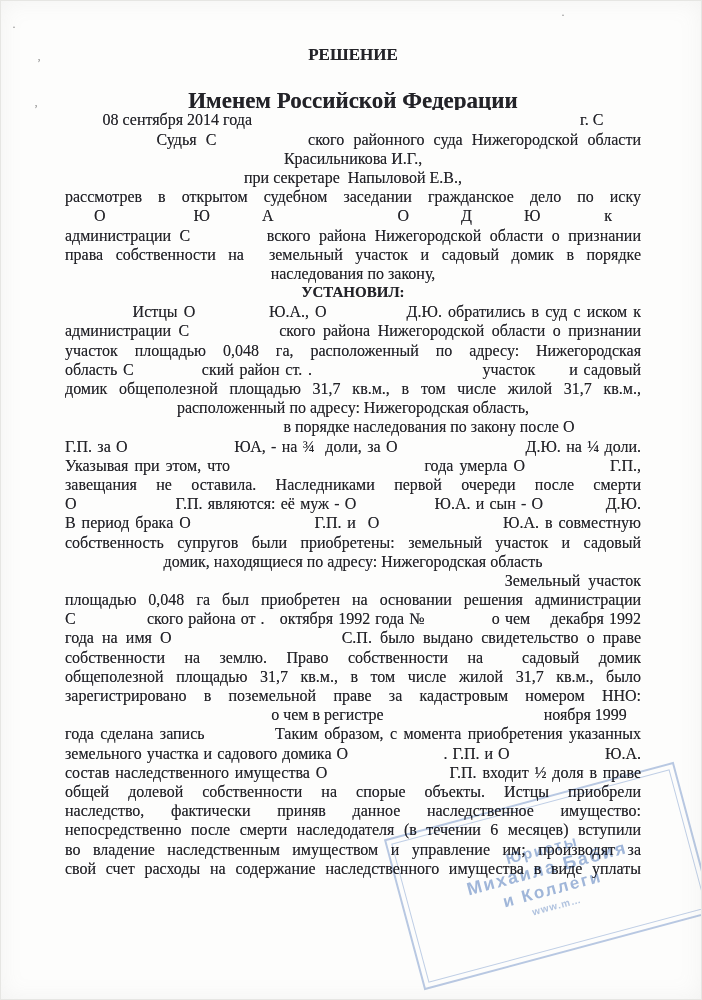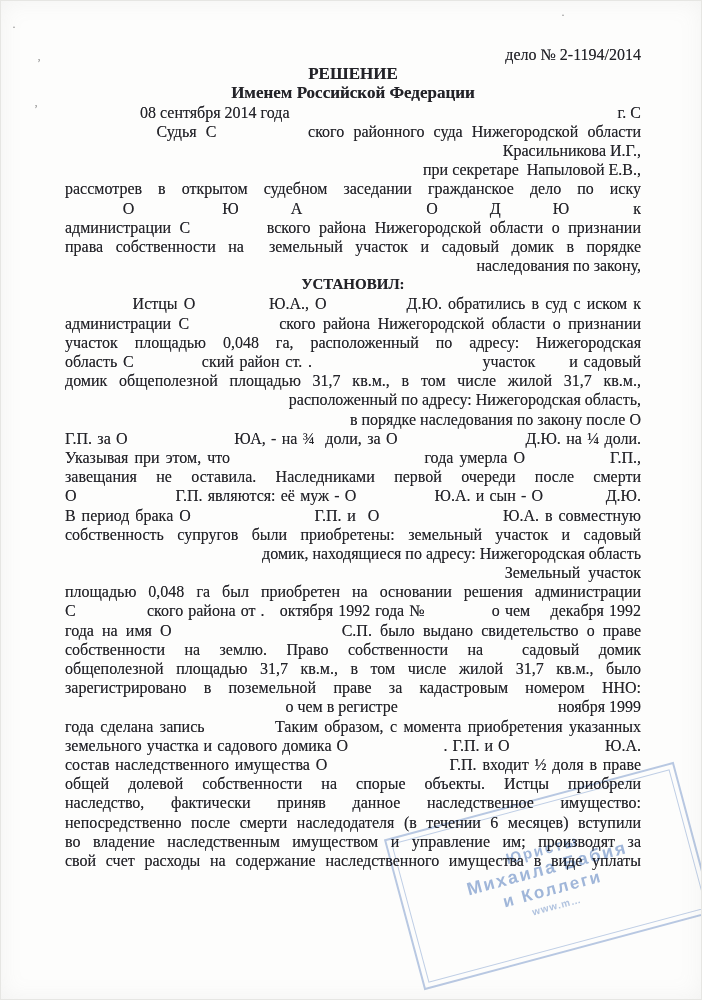--- a/index.html
+++ b/index.html
@@ -18,21 +18,21 @@
     position:absolute;
     left:64px;right:60px;top:44px;
     font-size:16px;
   }
   .ln{
     height:19.2px;
     line-height:19.2px;
     overflow:hidden;
     text-shadow:0 0 0.5px rgba(35,35,45,0.55);
   }
-  .ln.l{text-align:right;}
+  .ln.l{text-align:center;}
   .ln.c{text-align:center;}
   .ln.r{text-align:right;}
   .ln.j{text-align:justify;text-align-last:justify;}
   .ln.b{font-weight:bold;}
   .stamp{
     position:absolute;
     left:398px;top:797px;
     width:296px;height:152px;
     transform:rotate(-15deg);
     transform-origin:50% 50%;
@@ -63,23 +63,22 @@
     font-size:12px;
     line-height:12px;
     font-family:"Liberation Serif",serif;
   }
 </style>
 </head>
 <body>
 
 <div class="page">
   <div class="doc-body">
-      <div class="ln r">дело № 2-1194/2014</div>
       <div class="ln c b" style="font-size: 17px;">РЕШЕНИЕ</div>
-      <div class="ln c b" style="font-size: 17px;">Именем Российской Федерации</div>
+      <div class="ln c b" style="font-size: 23px; margin-top: 27px;">Именем Российской Федерации</div>
       <div class="ln l">08 сентября 2014 года&nbsp;&nbsp;&nbsp;&nbsp;&nbsp;&nbsp;&nbsp;&nbsp;&nbsp;&nbsp;&nbsp;&nbsp;&nbsp;&nbsp;&nbsp;&nbsp;&nbsp;&nbsp;&nbsp;&nbsp;&nbsp;&nbsp;&nbsp;&nbsp;&nbsp;&nbsp;&nbsp;&nbsp;&nbsp;&nbsp;&nbsp;&nbsp;&nbsp;&nbsp;&nbsp;&nbsp;&nbsp;&nbsp;&nbsp;&nbsp;&nbsp;&nbsp;&nbsp;&nbsp;&nbsp;&nbsp;&nbsp;&nbsp;&nbsp;&nbsp;&nbsp;&nbsp;&nbsp;&nbsp;&nbsp;&nbsp;&nbsp;&nbsp;&nbsp;&nbsp;&nbsp;&nbsp;&nbsp;&nbsp;&nbsp;&nbsp;&nbsp;&nbsp;&nbsp;&nbsp;&nbsp;&nbsp;&nbsp;&nbsp;&nbsp;&nbsp;&nbsp;&nbsp;&nbsp;&nbsp;&nbsp;&nbsp;г. С</div>
       <div class="ln j">&nbsp;&nbsp;&nbsp;&nbsp;&nbsp;&nbsp;&nbsp;&nbsp;&nbsp;&nbsp;Судья С&nbsp;&nbsp;&nbsp;&nbsp;&nbsp;&nbsp;&nbsp;&nbsp;&nbsp;&nbsp;ского районного суда Нижегородской области</div>
       <div class="ln l">Красильникова И.Г.,</div>
       <div class="ln l">при секретаре&nbsp;&nbsp;Напыловой Е.В.,</div>
       <div class="ln j">рассмотрев в открытом судебном заседании гражданское дело по иску</div>
       <div class="ln l">О&nbsp;&nbsp;&nbsp;&nbsp;&nbsp;&nbsp;&nbsp;&nbsp;&nbsp;&nbsp;&nbsp;&nbsp;&nbsp;&nbsp;&nbsp;&nbsp;&nbsp;&nbsp;&nbsp;&nbsp;&nbsp;&nbsp;Ю&nbsp;&nbsp;&nbsp;&nbsp;&nbsp;&nbsp;&nbsp;&nbsp;&nbsp;&nbsp;&nbsp;&nbsp;&nbsp;А&nbsp;&nbsp;&nbsp;&nbsp;&nbsp;&nbsp;&nbsp;&nbsp;&nbsp;&nbsp;&nbsp;&nbsp;&nbsp;&nbsp;&nbsp;&nbsp;&nbsp;&nbsp;&nbsp;&nbsp;&nbsp;&nbsp;&nbsp;&nbsp;&nbsp;&nbsp;&nbsp;&nbsp;&nbsp;&nbsp;&nbsp;О&nbsp;&nbsp;&nbsp;&nbsp;&nbsp;&nbsp;&nbsp;&nbsp;&nbsp;&nbsp;&nbsp;&nbsp;&nbsp;Д&nbsp;&nbsp;&nbsp;&nbsp;&nbsp;&nbsp;&nbsp;&nbsp;&nbsp;&nbsp;&nbsp;&nbsp;&nbsp;Ю&nbsp;&nbsp;&nbsp;&nbsp;&nbsp;&nbsp;&nbsp;&nbsp;&nbsp;&nbsp;&nbsp;&nbsp;&nbsp;&nbsp;&nbsp;&nbsp;к</div>
       <div class="ln j">администрации С&nbsp;&nbsp;&nbsp;&nbsp;&nbsp;&nbsp;&nbsp;&nbsp;&nbsp;вского района Нижегородской области о признании</div>
       <div class="ln j">права собственности на&nbsp;&nbsp;земельный участок и садовый домик в порядке</div>
       <div class="ln l">наследования по закону,</div>
       <div class="ln c b" style="font-size: 15px;">УСТАНОВИЛ:</div>

